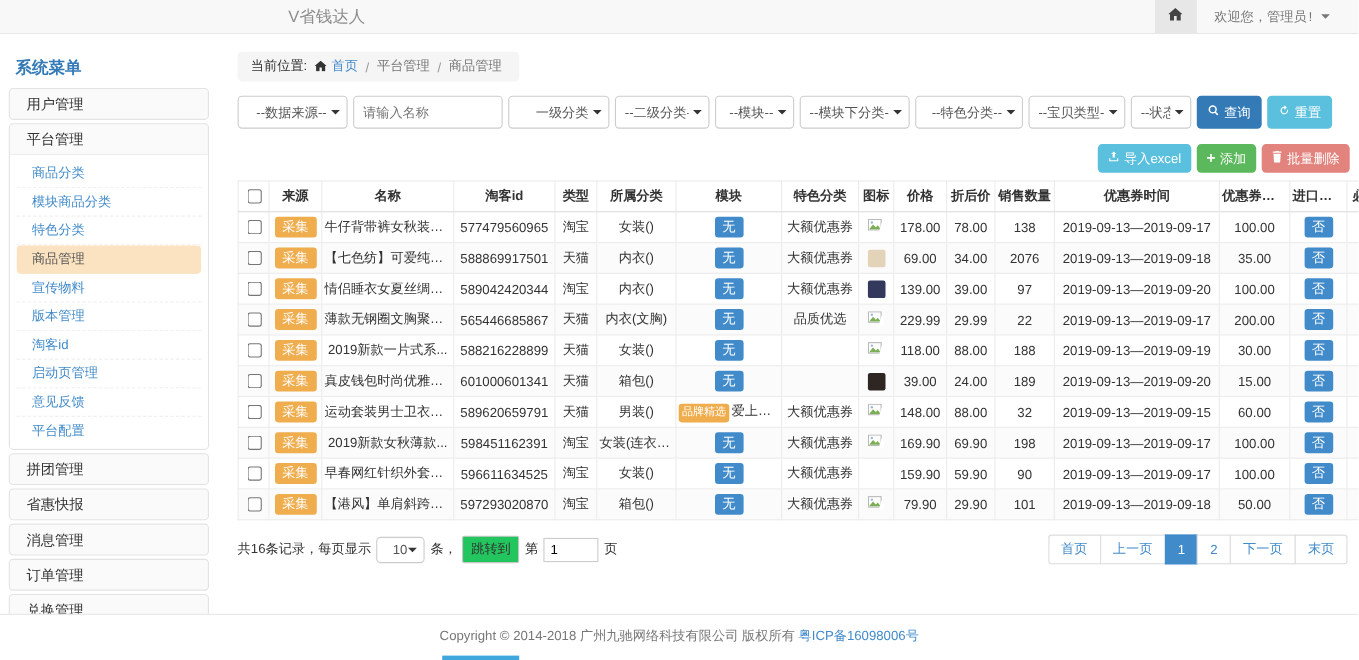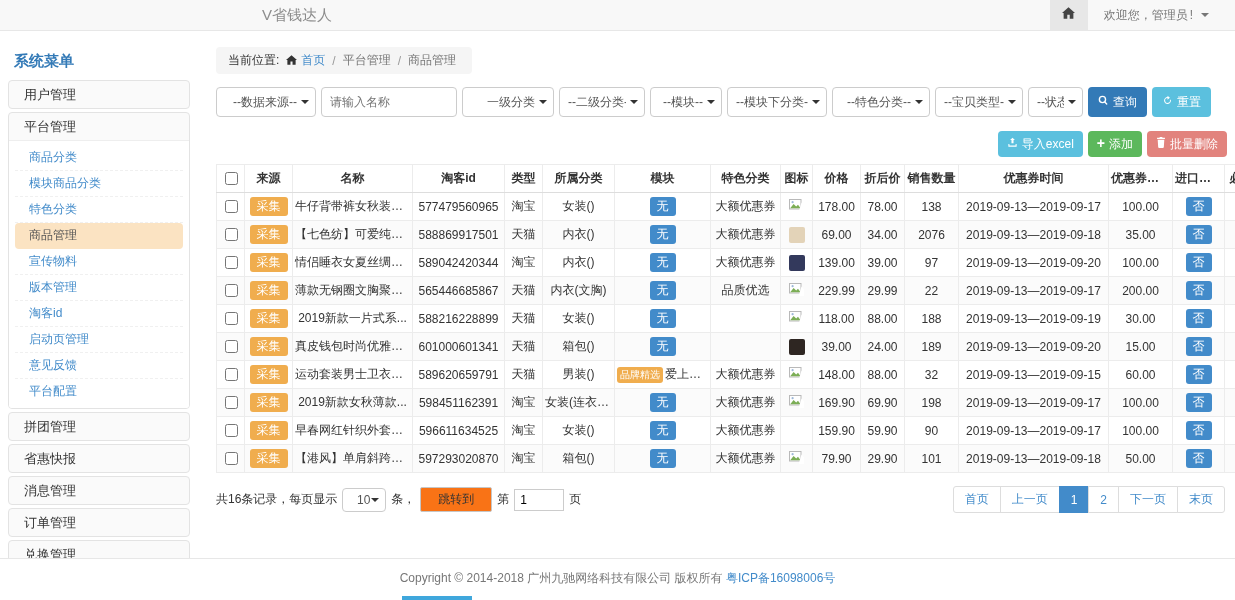--- a/index.html
+++ b/index.html
@@ -53,21 +53,21 @@
   thead th{font-weight:bold;border-bottom:1px solid #ddd;background:#fff;}
   tbody tr:nth-child(even){background:#fbfbfb;}
   .badge{display:inline-block;border-radius:3px;color:#fff;font-size:12px;padding:2px 7px;line-height:1.25;}
   .badge-orange{background:#f0ad4e;}
   .badge-blue{background:#428bca;cursor:pointer;}
   .badge-xs{font-size:10px;padding:2px 3px;margin-right:2px;}
   .thumb{width:16px;height:16px;display:inline-block;border-radius:2px;vertical-align:middle;}
   
   .pagi-row{display:flex;align-items:center;margin-top:13px;font-size:12px;color:#333;gap:5px;}
   .sel-sm select{height:24px;padding:0 15px 0 6px;}
-  .jump{background:#f97316;border:1px solid #c6c6c6;border-radius:2px;padding:3px 17px;font-size:12px;
+  .jump{background:#22c55e;border:1px solid #c6c6c6;border-radius:2px;padding:3px 7px;font-size:12px;
     cursor:pointer;color:#333;font-family:inherit;}
   .pg-input{width:38px;height:20px;border:1px solid #ccc;font-size:12px;padding:0 5px;font-family:inherit;}
   .pages{margin-left:auto;display:flex;margin-right:2px;}
   .page-btn{border:1px solid #ddd;background:#fff;color:#428bca;padding:4px 11px;font-size:12px;cursor:pointer;
     margin-left:-1px;font-family:inherit;}
   .page-btn:first-child{border-radius:3px 0 0 3px;margin-left:0;}
   .page-btn:last-child{border-radius:0 3px 3px 0;}
   .page-btn.active{background:#428bca;border-color:#428bca;color:#fff;}
   
   .footer{position:absolute;left:0;right:0;bottom:0;background:#fff;border-top:1px solid #e7e7e7;

